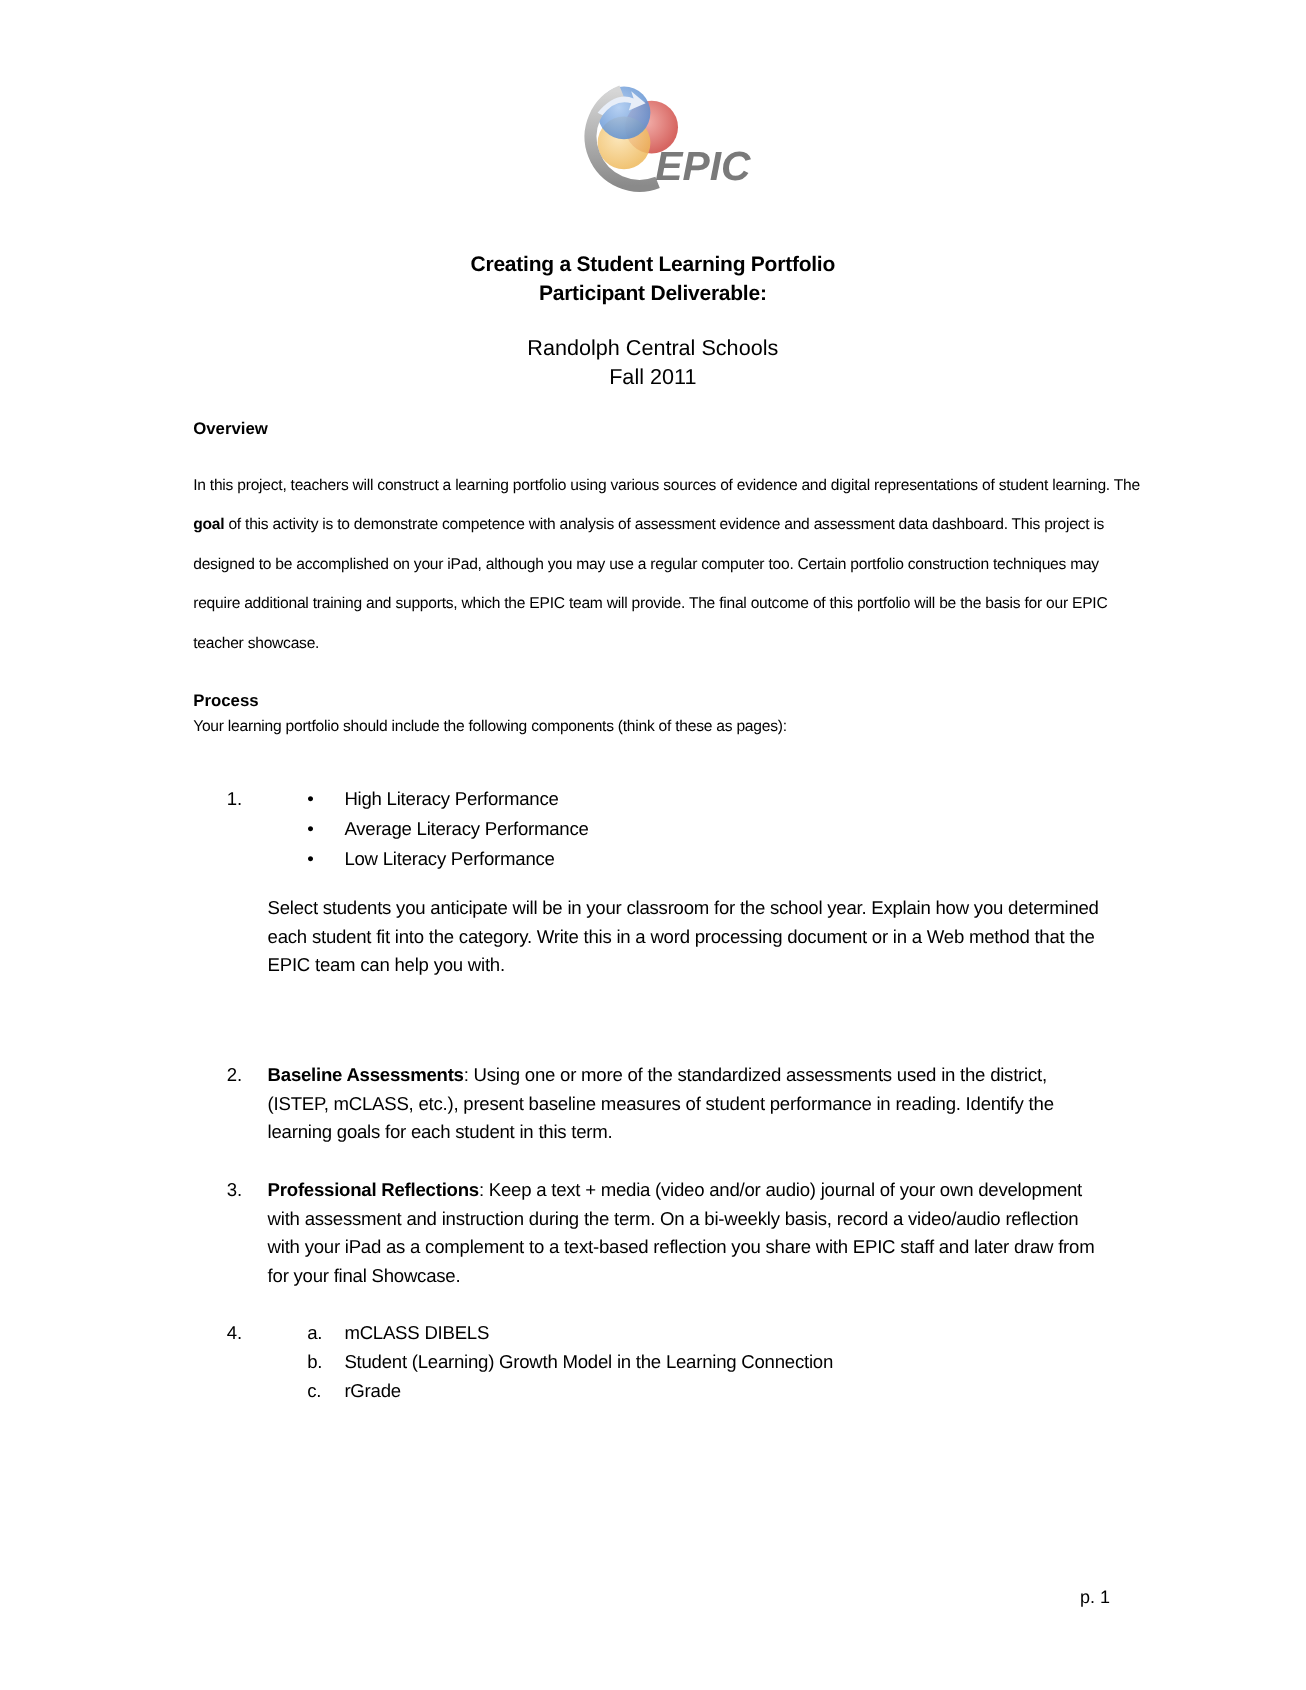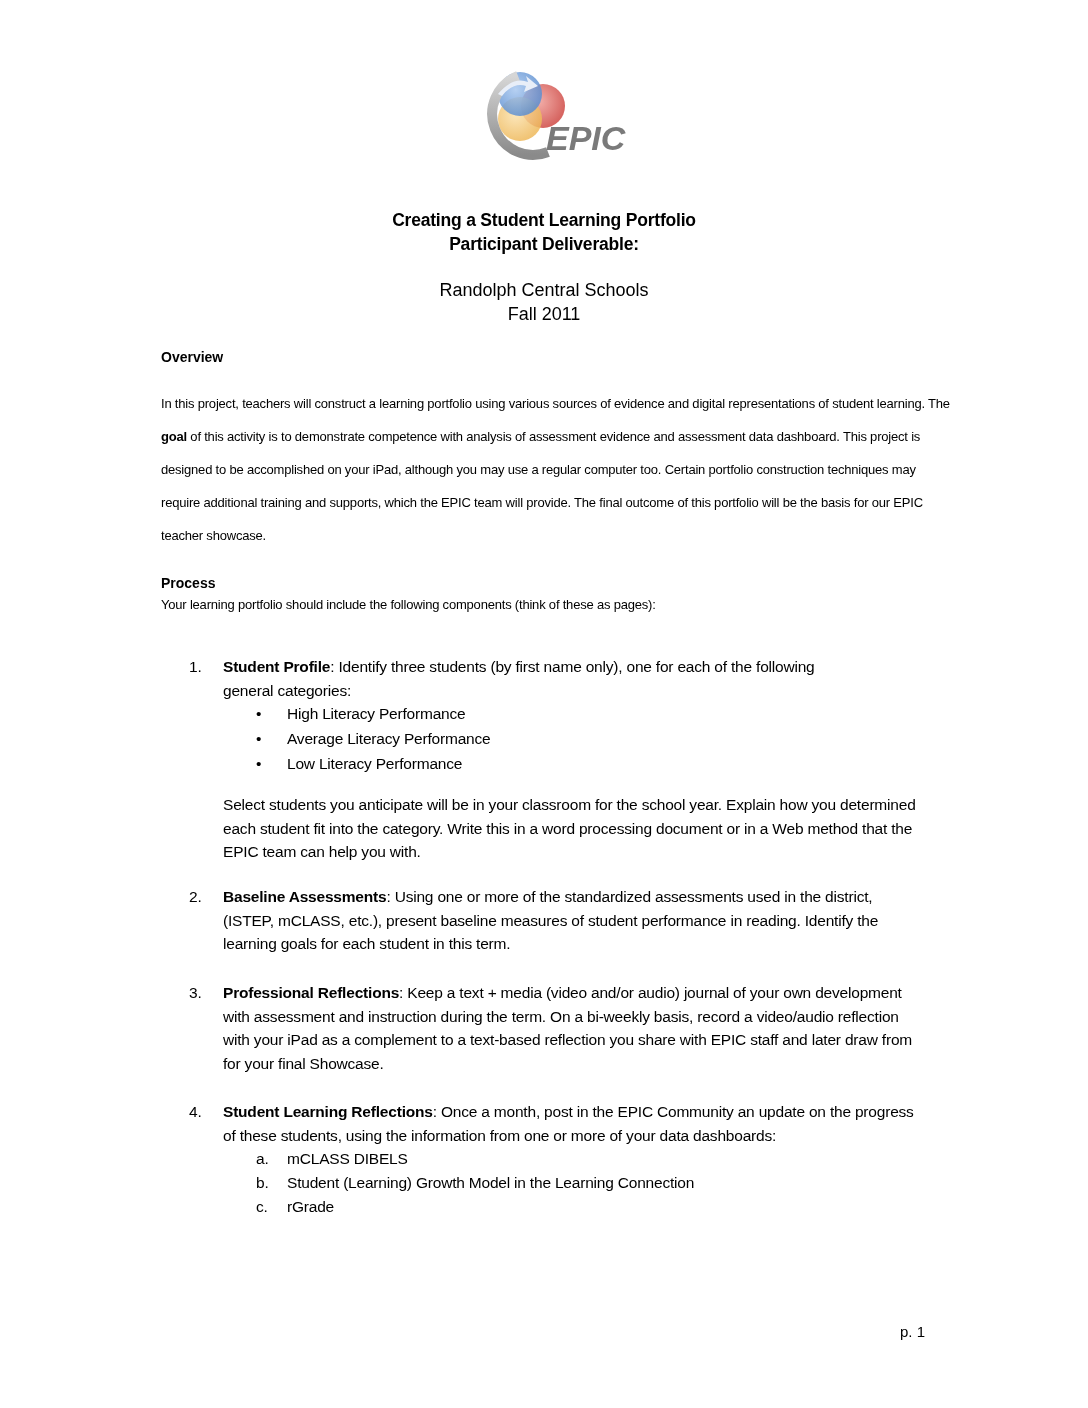--- a/index.html
+++ b/index.html
@@ -68,21 +68,20 @@
 
 <div class="section-head" style="top:349px;">Overview</div>
 <div class="para" style="top:387px;"><span>In this project, teachers will construct a learning portfolio using various sources of evidence and digital representations of student learning.  The </span><b>goal</b><span> of this activity is to demonstrate competence with analysis of assessment evidence and assessment data dashboard.  This project is designed to be accomplished on your iPad, although you may use a regular computer too. Certain portfolio construction techniques may require additional training and supports, which the EPIC team will provide.  The final outcome of this portfolio will be the basis for our EPIC teacher showcase.</span></div>
 
 <div class="section-head" style="top:575px;">Process</div>
 <div class="para" style="top:588px;">Your learning portfolio should include the following components (think of these as pages):</div>
 
 <div class="item" style="top:655px;">
   <span class="num">1.</span>
   <div class="body">
-    <div style="width:640px;"><b>Student Profile</b><span>:  Identify three students (by first name only), one for each of the following general categories:</span></div>
     <ul class="bullets">
       <li><span class="bullet">•</span><span>High Literacy Performance</span></li>
       <li><span class="bullet">•</span><span>Average Literacy Performance</span></li>
       <li><span class="bullet">•</span><span>Low Literacy Performance</span></li>
     </ul>
     <div style="margin-top:16px; width:705px;">Select students you anticipate will be in your classroom for the school year. Explain how you determined each student fit into the category.  Write this in a word processing document or in a Web method that the EPIC team can help you with.</div>
   </div>
 </div>
 
 <div class="item" style="top:885px;">
@@ -91,21 +90,20 @@
 </div>
 
 <div class="item" style="top:981px;">
   <span class="num">3.</span>
   <div class="body" style="width:705px;"><b>Professional Reflections</b><span>:  Keep a text + media (video and/or audio) journal of your own development with assessment and instruction during the term.  On a bi-weekly basis, record a video/audio reflection with your iPad as a complement to a text-based reflection you share with EPIC staff and later draw from for your final Showcase.</span></div>
 </div>
 
 <div class="item" style="top:1100px;">
   <span class="num">4.</span>
   <div class="body">
-    <div style="width:705px;"><b>Student Learning Reflections</b><span>:  Once a month, post in the EPIC Community an update on the progress of these students, using the information from one or more of your data dashboards:</span></div>
     <div>
       <div class="sub">
           <span class="letter">a.</span>
           <span class="text">mCLASS DIBELS</span>
         </div>
       <div class="sub">
           <span class="letter">b.</span>
           <span class="text">Student (Learning) Growth Model in the Learning Connection</span>
         </div>
       <div class="sub">

